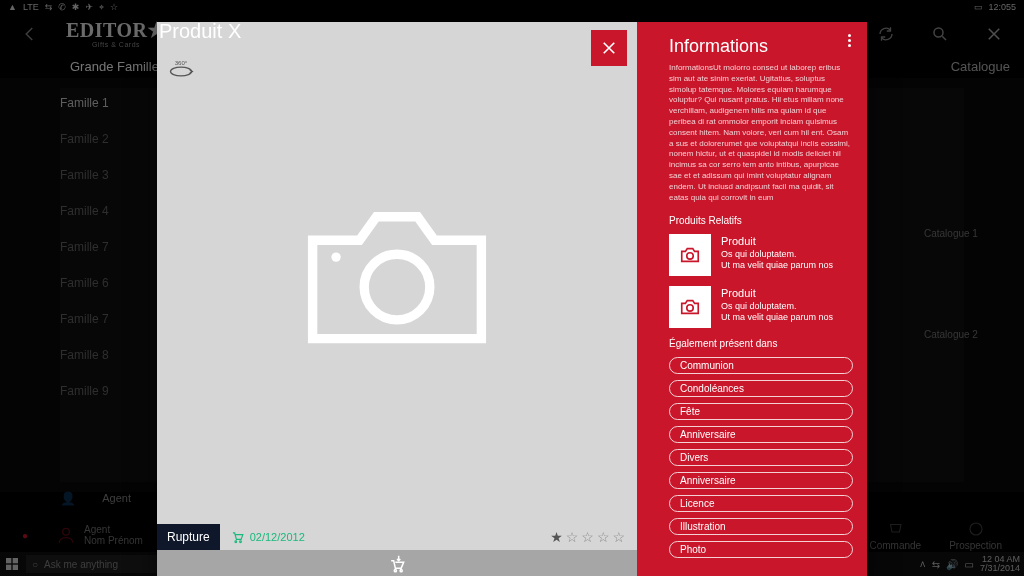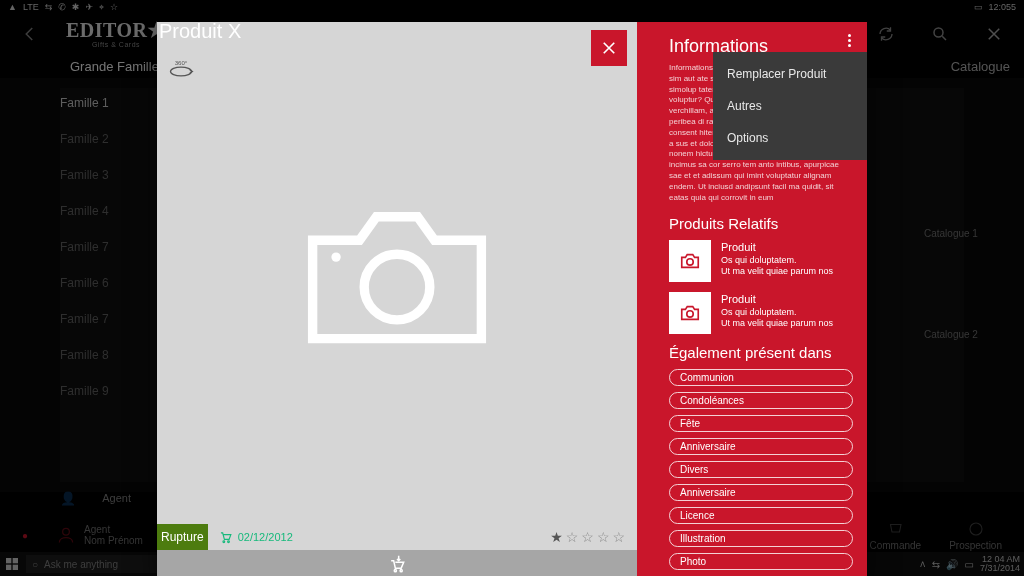--- a/index.html
+++ b/index.html
@@ -100,22 +100,22 @@
     display: flex; align-items: center; justify-content: center;
   }
   .modal-image .camera {
     width: 190px; height: 150px;
   }
   .status-strip {
     height: 26px; display: flex; align-items: center; gap: 10px; background: #d6d6d6;
     font-size: 11px;
   }
   .status-strip .rupture {
-    background: #4d7c0f; color: #fff; height: 100%; display: flex; align-items: center;
-    padding: 0 4px; font-size: 12px;
+    background: #0f172a; color: #fff; height: 100%; display: flex; align-items: center;
+    padding: 0 10px; font-size: 12px;
   }
   .status-strip .cart-date { color: #17b97c; display: flex; align-items: center; gap: 6px; }
   .status-strip .stars { margin-left: auto; margin-right: 12px; color: #888; display: flex; gap: 3px; font-size: 14px; }
   .status-strip .stars .filled { color: #555; }
   .download-strip {
     height: 28px; background: #a6a6a6; display: flex; align-items: center; justify-content: center;
   }
   .modal-right {
     width: 230px; height: 100%; background: #c9162b; color: #fff; position: relative;
     padding: 14px 14px 10px 32px; overflow: hidden;
@@ -124,21 +124,21 @@
     position: absolute; right: 240px; top: 8px; width: 36px; height: 36px;
     background: #c9162b; display: flex; align-items: center; justify-content: center; z-index: 5;
   }
   .modal-right h2 { font-size: 18px; font-weight: 300; margin-bottom: 6px; }
   .modal-right .more-dots {
     position: absolute; top: 8px; right: 8px; width: 20px; height: 20px;
     display: flex; flex-direction: column; align-items: center; justify-content: center; gap: 2px;
   }
   .modal-right .more-dots span { width: 3px; height: 3px; background: #fff; border-radius: 50%; }
   .modal-right .desc { font-size: 8px; line-height: 1.35; color: #f3d0d4; margin-bottom: 12px; }
-  .modal-right h3 { font-size: 15px; font-weight: 300; margin: 8px 0 8px; }
+  .modal-right h3 { font-size: 10px; font-weight: 300; margin: 8px 0 8px; }
   .rel-item { display: flex; gap: 10px; margin-bottom: 10px; }
   .rel-item .thumb { width: 42px; height: 42px; background: #fff; display: flex; align-items: center; justify-content: center; }
   .rel-item .thumb svg { width: 22px; height: 22px; }
   .rel-item .meta { font-size: 9px; line-height: 1.3; }
   .rel-item .meta .nm { font-size: 11px; font-weight: 400; }
   .tag-row { display: flex; flex-wrap: wrap; gap: 6px; margin-top: 6px; flex-direction: column; }
   .tag-row .tag {
     border: 1px solid rgba(255,255,255,.8); border-radius: 11px; padding: 2px 10px;
     font-size: 10px; color: #fff;
   }
@@ -375,25 +375,20 @@
   </div>
 
   <div class="modal-right">
     <h2>Informations</h2>
     <div class="more-dots">
         <span></span>
         <span></span>
         <span></span>
       </div>
 
-    <div class="context-menu">
-      <div class="item">Remplacer Produit</div>
-      <div class="item">Autres</div>
-      <div class="item">Options</div>
-    </div>
 
     <div class="desc">InformationsUt molorro consed ut laborep eribus sim aut ate sinim exeriat. Ugitatius, soluptus simolup tatemque. Molores equiam harumque voluptur? Qui nusant pratus. Hil etus miliam none verchillam, audigenem hilis ma quiam id que peribea di rat ommolor emporit inciam quisimus consent hitem. Nam volore, veri cum hil ent. Osam a sus et dolorerumet que voluptatqui inclis eossimi, nonem hictur, ut et quaspidel id modis deliciet hil incimus sa cor serro tem anto intibus, apurpicae sae et et adissum qui imint voluptatur alignam endem. Ut inciusd andipsunt facil ma quidit, sit eatas quia qui corrovit in eum</div>
 
     <h3>Produits Relatifs</h3>
     <div class="rel-item">
       <div class="thumb">
         <svg viewBox="0 0 24 24" fill="none" stroke="#c9162b" stroke-width="1.8">
             <path d="M3 8h4l2-3h6l2 3h4v11H3z"></path>
             <circle cx="12" cy="13" r="3.5"></circle>
           </svg>

